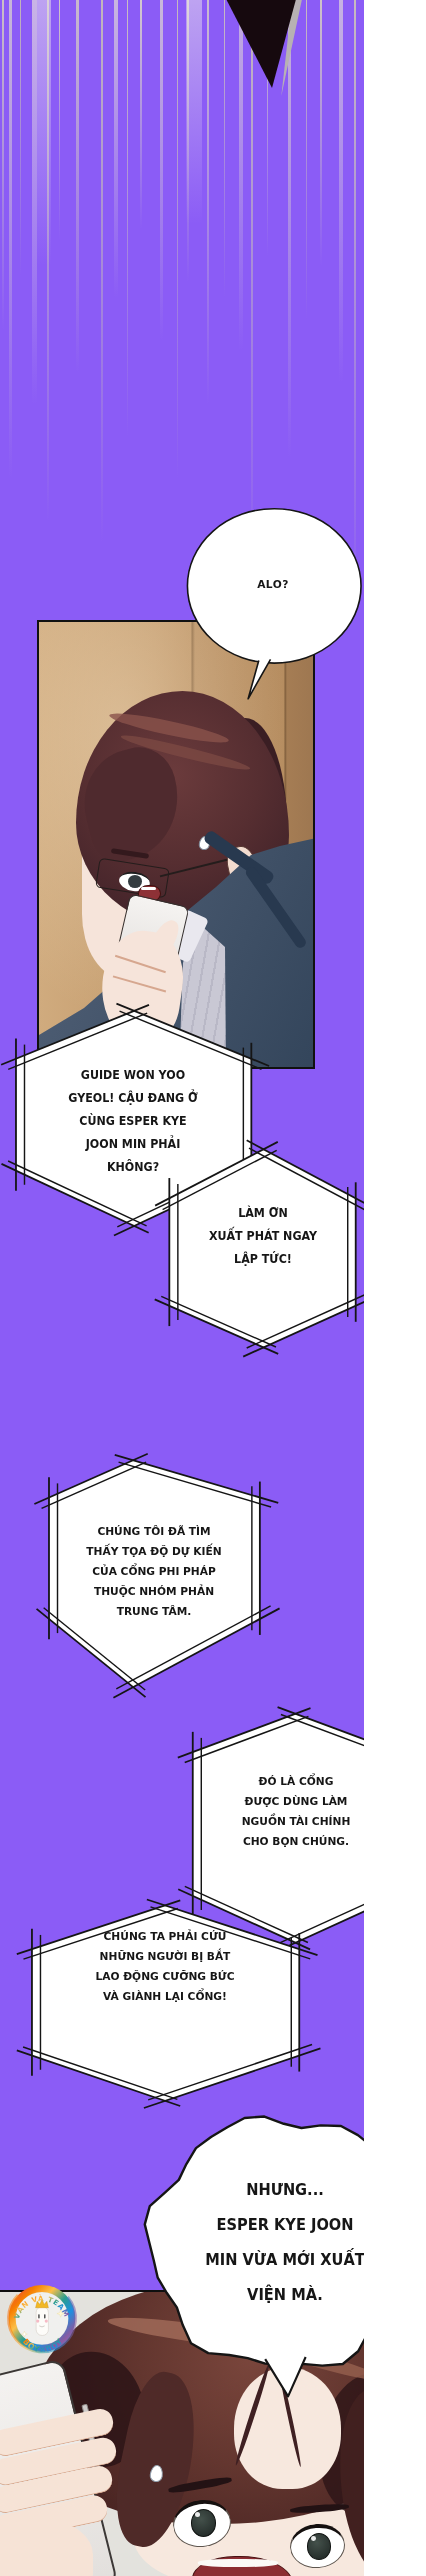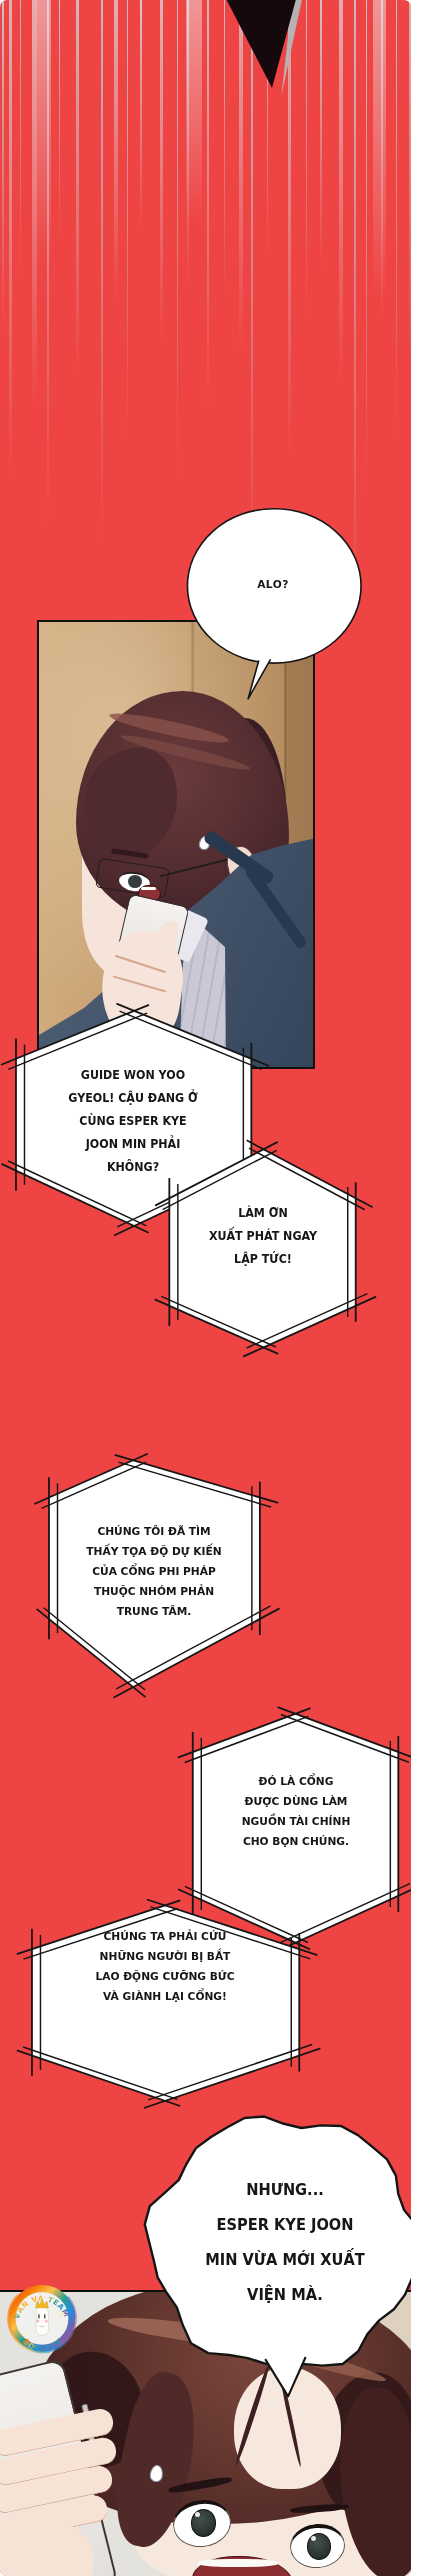--- a/index.html
+++ b/index.html
@@ -1,17 +1,17 @@
 <!DOCTYPE html>
 <html style="font-size:8.5px"><head>
 <meta charset="utf-8">
 <style>
   html,body{margin:0;padding:0;background:#ffffff;}
-  .page{position:relative;width:411px;height:2576px;overflow:hidden;background:#ef4444;
-        font-family:"DejaVu Sans","Liberation Sans",sans-serif;border-radius:7px;}
+  .page{position:relative;width:364px;height:2576px;overflow:hidden;background:#8b5cf6;
+        font-family:"DejaVu Sans","Liberation Sans",sans-serif;}
   
   #speedlines{position:absolute;left:0;top:0;width:426px;height:746px;}
   
   #tri-shadow{position:absolute;left:277px;top:0;width:27px;height:96px;
     clip-path:polygon(56% 0,92% 0,16% 100%);background:#b7b1b3;}
   #tri-black{position:absolute;left:224px;top:0;width:75px;height:88px;
     clip-path:polygon(3.5% 0,95.7% 0,64% 100%);background:#16090e;}
   
   #panel1{position:absolute;left:37px;top:620px;width:278px;height:449px;
     border:2.1px solid #111;box-sizing:border-box;overflow:hidden;

